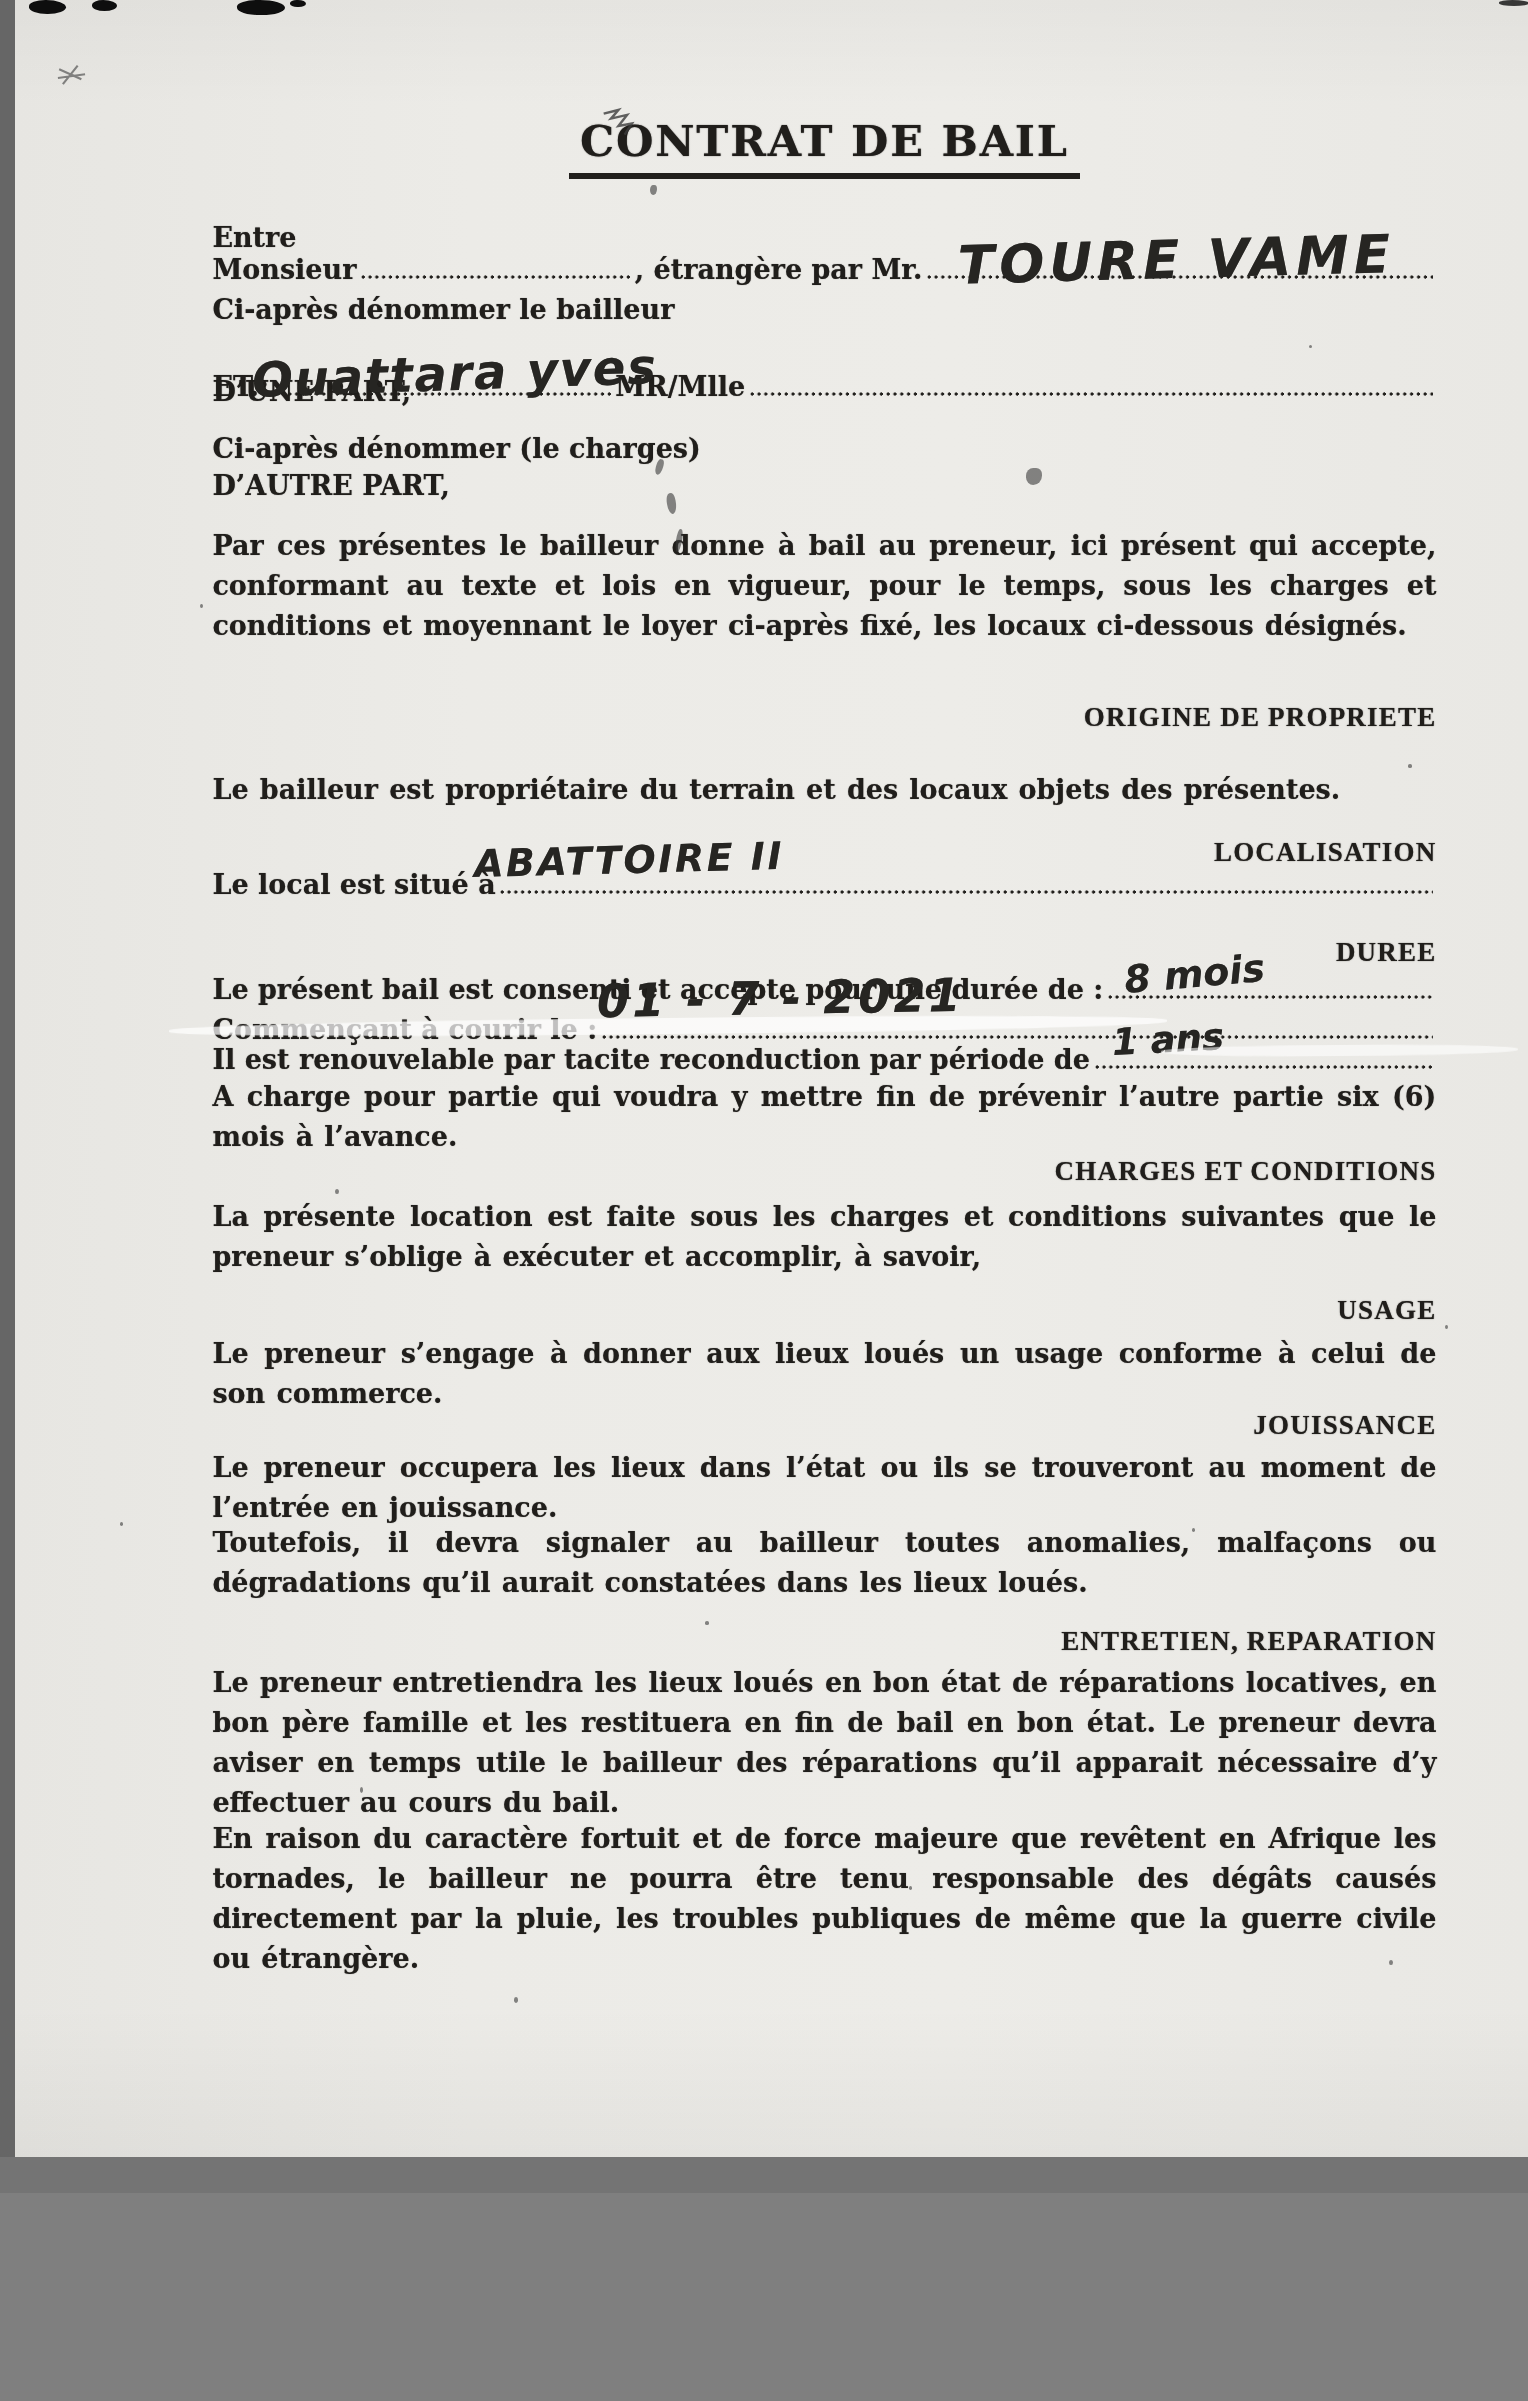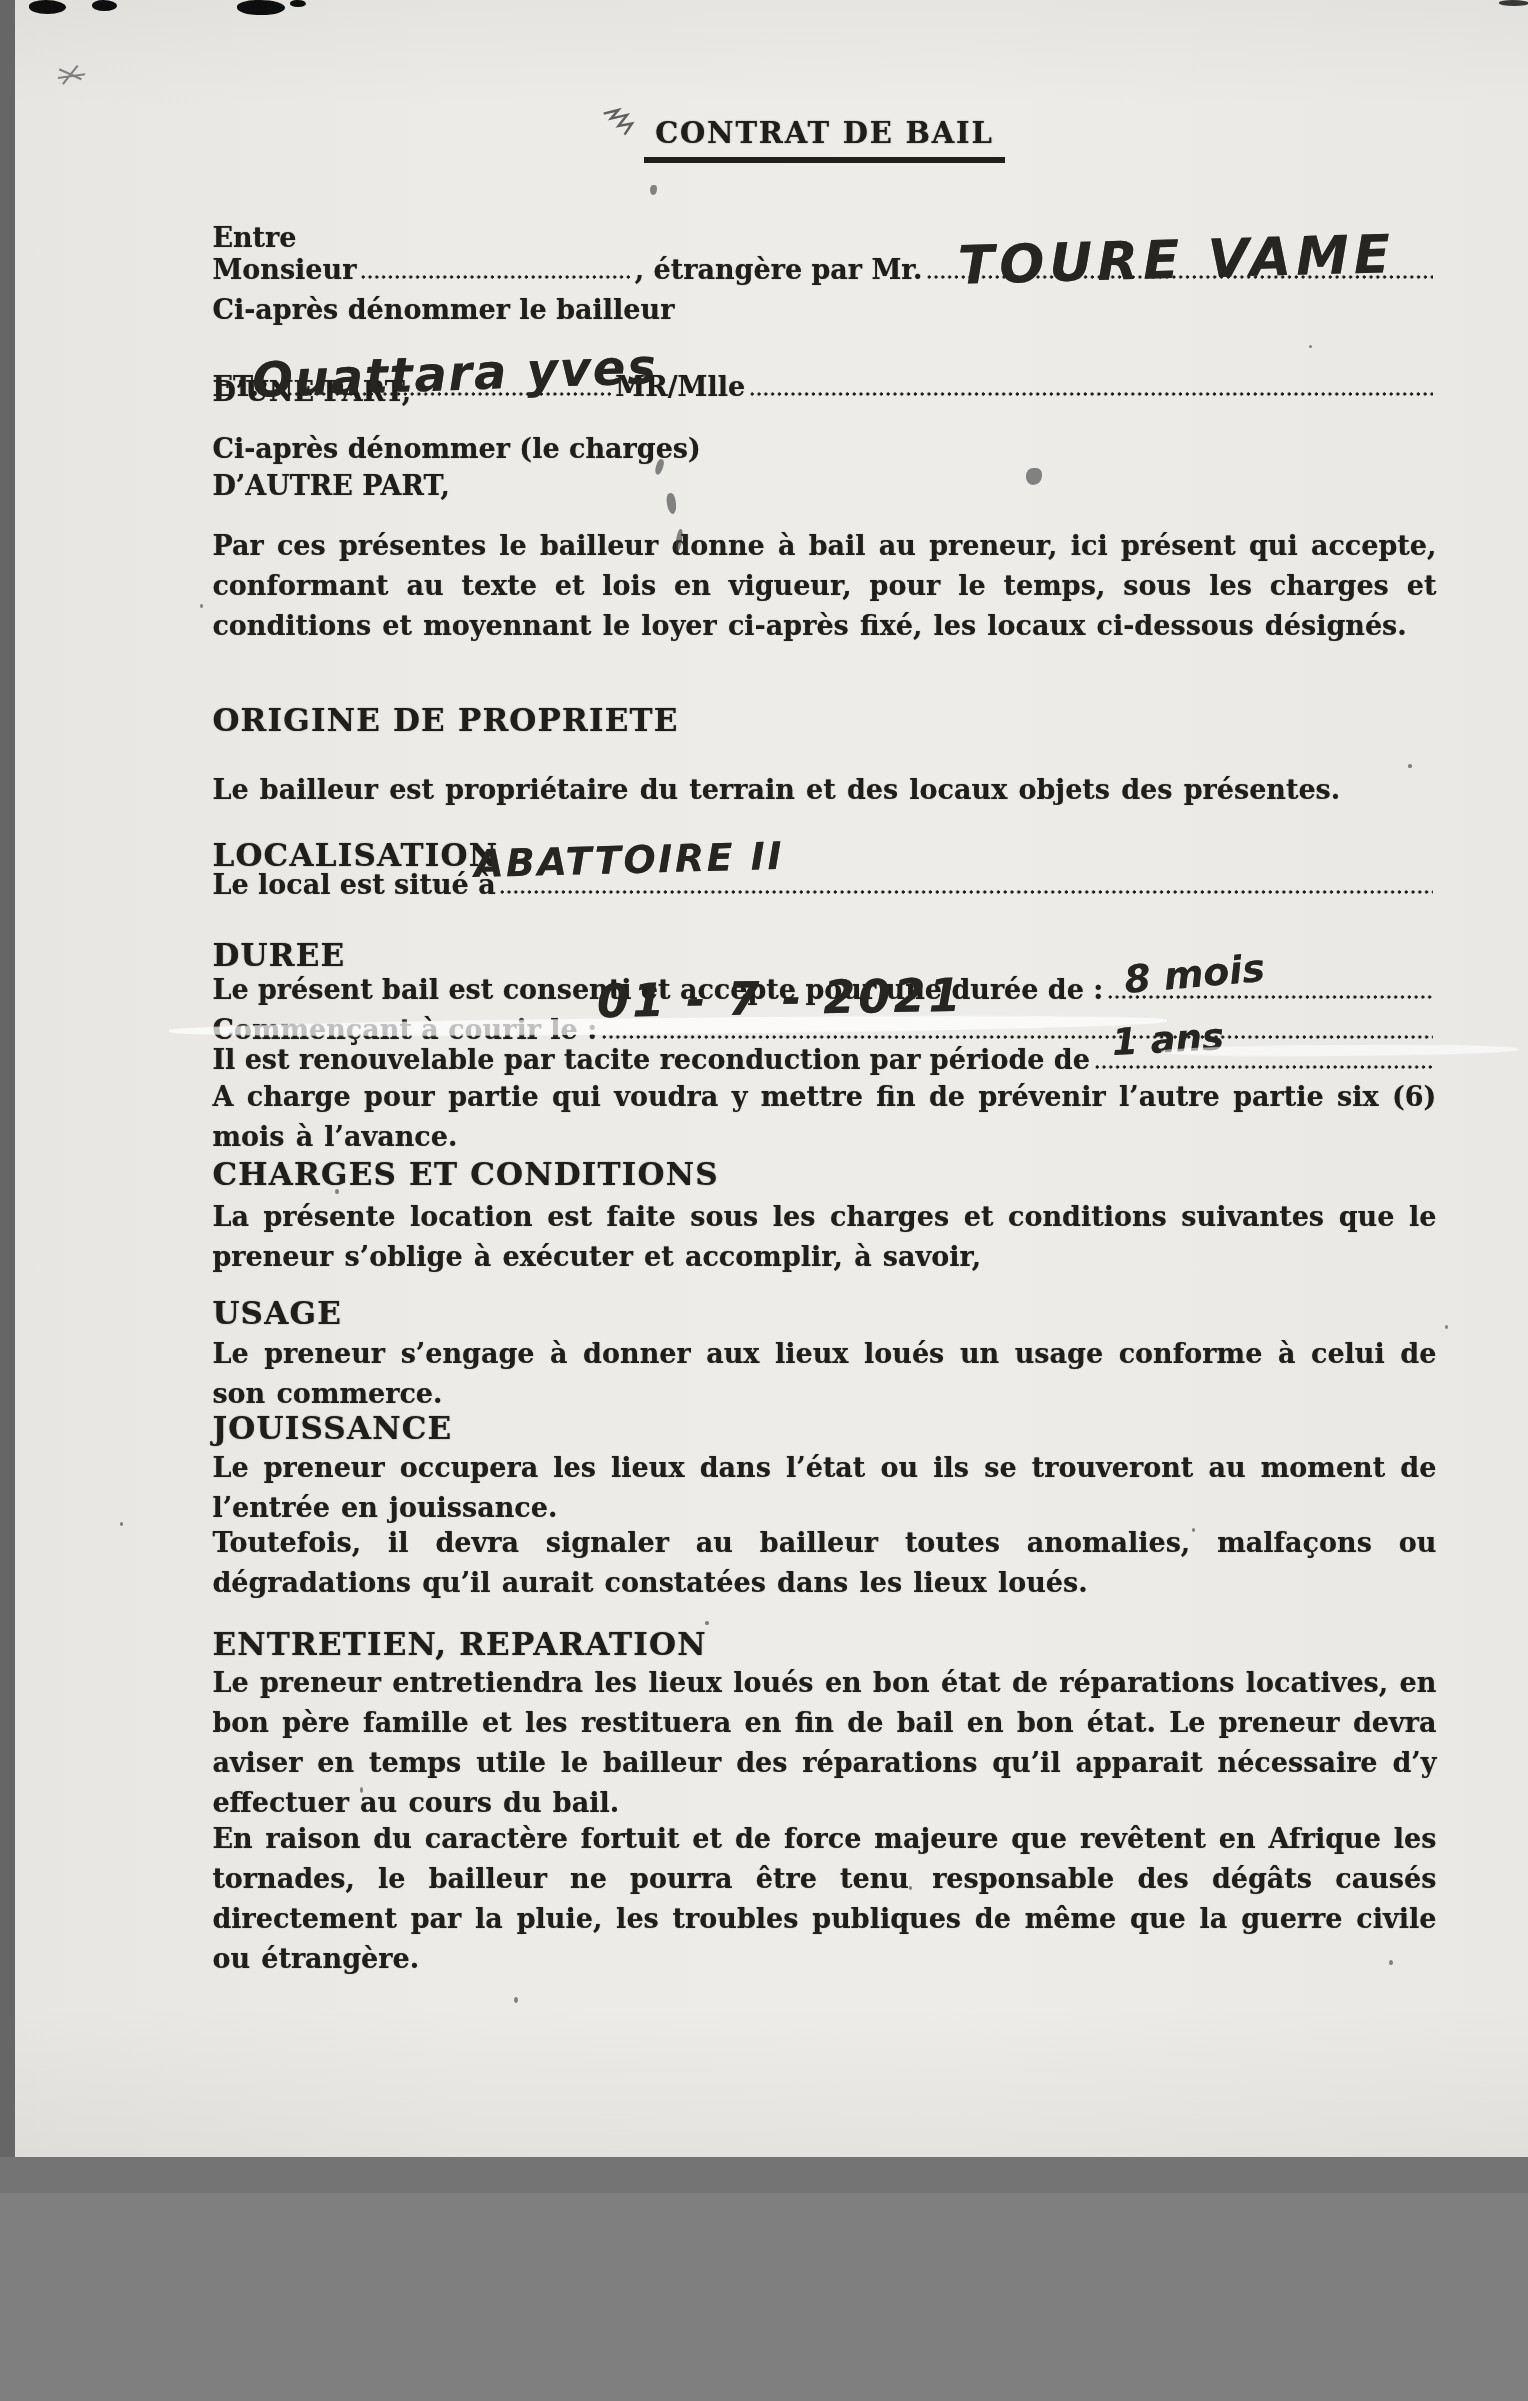--- a/index.html
+++ b/index.html
@@ -12,30 +12,30 @@
   .page{position:absolute;left:15.4px;top:0;width:1513px;height:2157px;
         background:
           linear-gradient(180deg, rgba(0,0,0,.03), rgba(0,0,0,0) 5%, rgba(0,0,0,0) 93%, rgba(0,0,0,.04)),
           linear-gradient(90deg,#e7e6e2,#ecebe7 30%,#edece8 62%,#e9e8e4);
         box-shadow:0 3.7px 6.2px rgba(0,0,0,.25);}
   .abs{position:absolute;}
   .label-line{position:absolute;left:197px;font-size:27px;font-weight:bold;white-space:nowrap;
               text-shadow:0 0 1px rgba(25,23,20,.6);}
   .para{position:absolute;left:197px;right:92px;font-size:27px;line-height:40px;font-weight:bold;
         text-align:justify;word-spacing:1.8px;text-shadow:0 0 1px rgba(25,23,20,.55);}
-  .heading{position:absolute;left:197px;right:92px;text-align:left;font-size:31px;font-weight:bold;
-           letter-spacing:1.2px;text-shadow:0 0 1.2px rgba(25,23,20,.7);}
+  .heading{position:absolute;left:197px;right:92px;text-align:right;font-size:27px;font-weight:bold;
+           letter-spacing:1.2px;text-shadow:0 0 1.2px rgba(25,23,20,.7);font-family:Liberation Serif, serif;}
   .fill-line{position:absolute;left:197px;right:92px;display:flex;align-items:baseline;
              font-size:27px;font-weight:bold;white-space:nowrap;text-shadow:0 0 1px rgba(25,23,20,.6);}
   .dots{align-self:flex-end;height:6.2px;margin:0 3.7px 5px 3.7px;
         background-image:radial-gradient(circle at 3.1px 3.1px,#211f1c 1.5px,rgba(0,0,0,0) 1.8px);
         background-size:6.8px 6.2px;background-repeat:repeat-x;}
   .dots.grow{flex:1 1 auto;}
   .title-wrap{position:absolute;top:116px;left:197px;right:92px;text-align:center;}
-  .title{display:inline-block;font-size:29px;font-weight:bold;letter-spacing:1.8px;
+  .title{display:inline-block;font-size:43px;font-weight:bold;letter-spacing:1.8px;
          border-bottom:6.8px solid #211f1c;padding:0 11px 7.4px 11px;
          text-shadow:0 0 1.2px rgba(25,23,20,.75);}
   .hand{position:absolute;font-family:"DejaVu Sans",sans-serif;font-style:italic;font-weight:bold;
         color:#262522;white-space:nowrap;text-shadow:0 0 0.6px rgba(0,0,0,.45);}
   
   .blob{position:absolute;background:#0e0e0e;border-radius:45% 55% 50% 50%;}
   .speck{position:absolute;background:#2a2a2a;border-radius:50%;opacity:.55;}
   .crease{position:absolute;background:rgba(255,255,255,.72);border-radius:45%;
           filter:blur(0.6px);}
   .smudge{position:absolute;background:#3a3a3a;opacity:.6;border-radius:50% 40% 60% 50%;}

